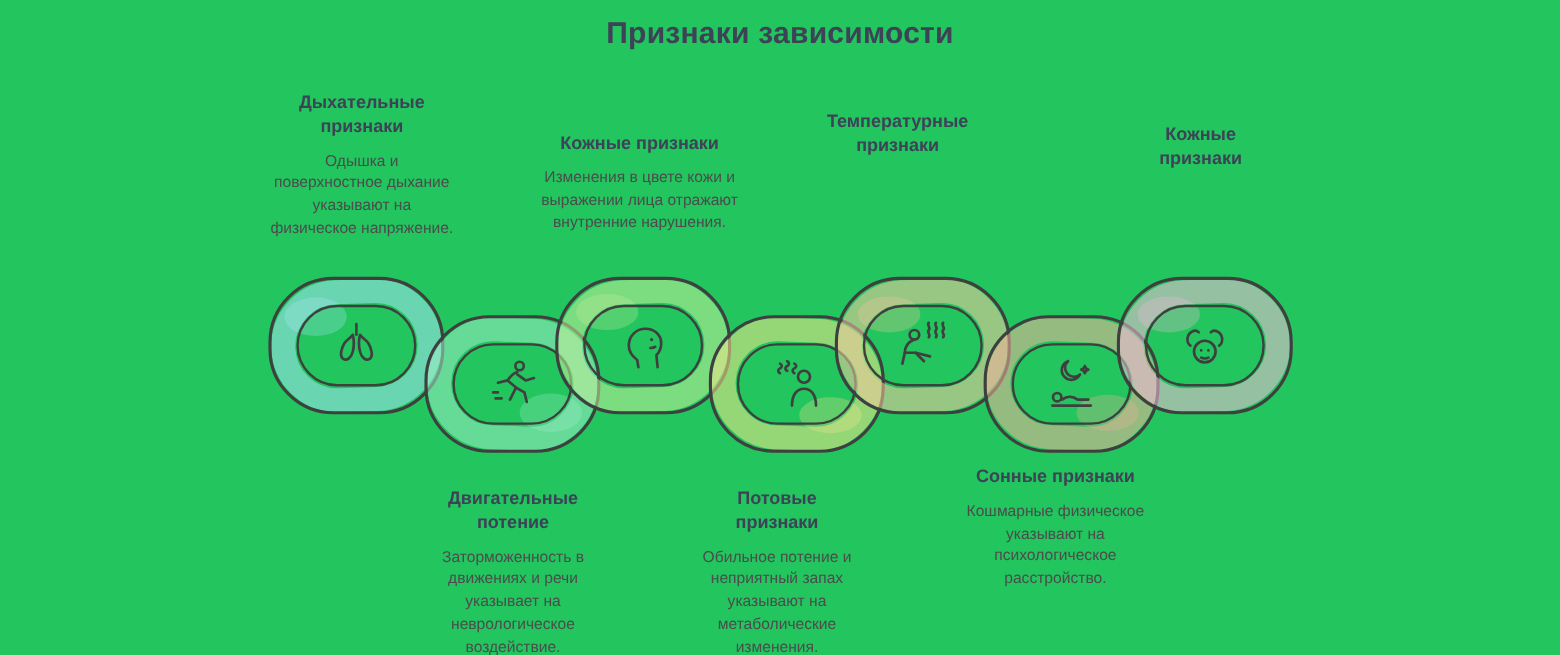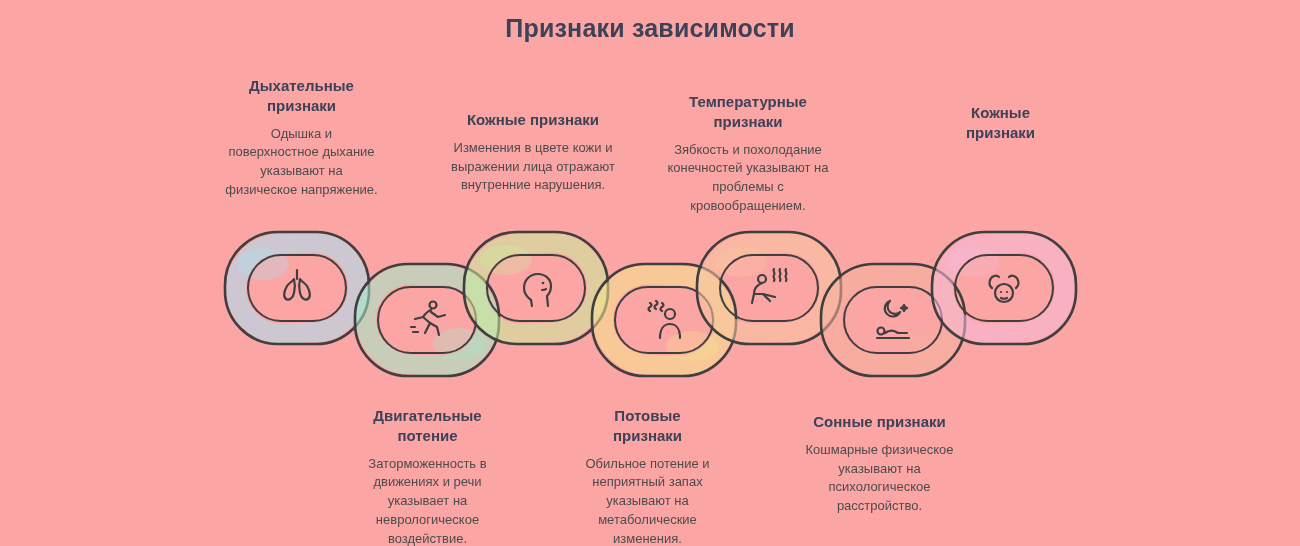--- a/index.html
+++ b/index.html
@@ -1,17 +1,17 @@
 <!DOCTYPE html>
 <html><head>
 <meta charset="utf-8">
 <style>
   html,body { margin:0; padding:0; background:#f6f7f9; font-family:"Liberation Sans", sans-serif; }
   .canvas {
-    position:relative; width:1300px; height:546px; background:#fca5a5; overflow:hidden;
+    position:relative; width:1300px; height:546px; background:#22c55e; overflow:hidden;
   }
   .main-title {
     position:absolute; top:14px; left:0; width:100%; text-align:center;
     font-size:25px; font-weight:bold; color:#3d4257; margin:0; letter-spacing:.2px;
   }
   .label-block { position:absolute; text-align:center; }
   .label-title {
     font-weight:bold; font-size:15px; color:#3d4257; line-height:1.32; margin:0 auto 9px;
   }
   .label-desc { font-size:13px; color:#4c4c4c; line-height:1.45; }
@@ -36,38 +36,37 @@
     <div class="label-desc">Одышка и поверхностное дыхание указывают на физическое напряжение.</div>
   </div>
 
   <div class="label-block" style="left:443px;top:110px;width:180px">
     <div class="label-title">Кожные признаки</div>
     <div class="label-desc">Изменения в цвете кожи и выражении лица отражают внутренние нарушения.</div>
   </div>
 
   <div class="label-block" style="left:658px;top:92px;width:180px">
     <div class="label-title" style="max-width:140px;">Температурные признаки</div>
-    <div class="label-desc">Зябкость и похолодание конечностей указывают на проблемы с кровообращением.</div>
   </div>
 
   <div class="label-block" style="left:918px;top:103px;width:165px">
     <div class="label-title" style="max-width:110px;">Кожные признаки</div>
   </div>
 
   <div class="label-block" style="left:350px;top:406px;width:155px">
     <div class="label-title">Двигательные потение</div>
     <div class="label-desc">Заторможенность в движениях и речи указывает на неврологическое воздействие.</div>
   </div>
 
   <div class="label-block" style="left:565px;top:406px;width:165px">
     <div class="label-title" style="max-width:110px;">Потовые признаки</div>
     <div class="label-desc">Обильное потение и неприятный запах указывают на метаболические изменения.</div>
   </div>
 
-  <div class="label-block" style="left:792px;top:412px;width:175px">
+  <div class="label-block" style="left:792px;top:388px;width:175px">
     <div class="label-title">Сонные признаки</div>
     <div class="label-desc">Кошмарные физическое указывают на психологическое расстройство.</div>
   </div>
 
   <div class="chain-link" style="left:217px;top:226px">
     <svg viewBox="0 0 160 124" width="160" height="124">
       <ellipse class="splash" cx="46" cy="38" rx="26" ry="16" fill="#a6e4f5"></ellipse>
       <rect class="hl" x="19" y="17" width="122" height="90" rx="45" transform="rotate(-2 80 62)" stroke="#a6e4f5"></rect>
       <rect class="outer" x="8" y="6" width="144" height="112" rx="53"></rect>
       <rect class="inner" x="31" y="29" width="98" height="66" rx="33"></rect>

